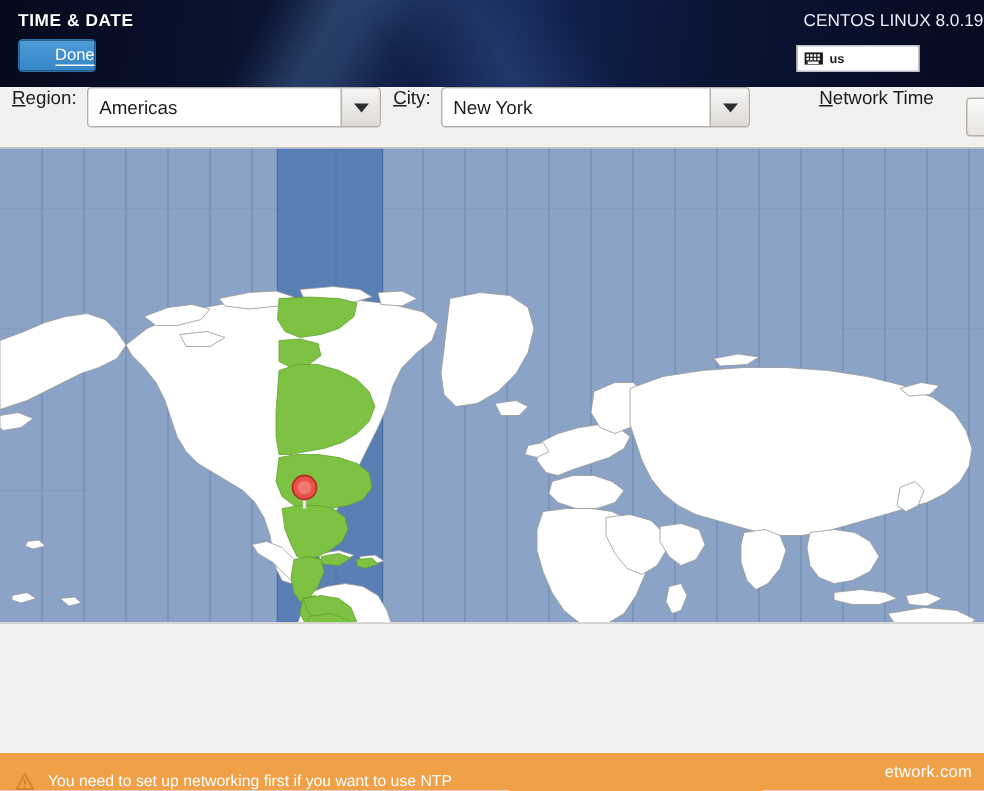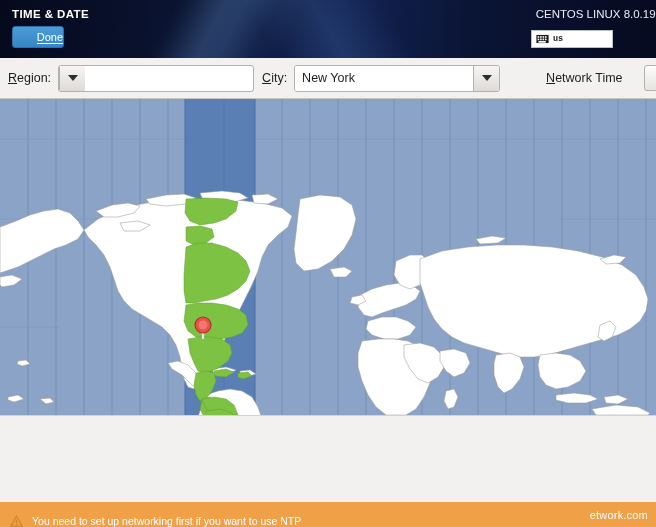--- a/index.html
+++ b/index.html
@@ -39,27 +39,27 @@
     position: absolute; right: -6px; top: 8px;
     color: #e8edf7; font-size: 11.5px; white-space: nowrap;
   }
   .kbd-box {
     position: absolute; left: 531px; top: 30px;
     width: 82px; height: 18px; background: #ffffff;
     border: 1px solid #b9c0cc;
     display: flex; align-items: center; gap: 4px; padding-left: 4px;
   }
   .kbd-icon { width: 13px; height: 10px; display: block; }
-  .kbd-label { font-size: 8.5px; font-weight: bold; color: #1a1a1a; font-family: Liberation Mono, monospace; }
+  .kbd-label { font-size: 8.5px; font-weight: bold; color: #1a1a1a; }
 
   
   .selbar {
     position: absolute; left: 0; top: 58px; width: 656px; height: 41px;
     background: #f2f1f0; border-bottom: 1px solid #c8c6c3;
-    display: flex; align-items: center;
+    display: flex; align-items: flex-start;
   }
   .sel-label { font-size: 12.5px; color: #1d1d1d; margin-left: 8px; white-space: nowrap; }
   .sel-label u { text-decoration: underline; }
   .combo {
     height: 27px; display: flex; align-items: stretch;
     border: 1px solid #b4b0ab; border-radius: 3px; overflow: hidden;
     background: #ffffff; margin-left: 7px; cursor: pointer;
   }
   .combo-text {
     flex: 1; display: flex; align-items: center; padding-left: 7px;
@@ -138,20 +138,21 @@
           <rect x="3" y="8" width="9" height="2"></rect>
         </g>
       </svg>
       <span class="kbd-label">us</span>
     </div>
   </div>
 
   <div class="selbar">
     <div class="sel-label"><u>R</u>egion:</div>
     <div class="combo" id="combo-region">
+      <div class="combo-text">Americas</div>
       <div class="combo-arrow">
         <i class="caret-dn"></i>
       </div>
     </div>
     <div class="sel-label"><u>C</u>ity:</div>
     <div class="combo" id="combo-city">
       <div class="combo-text">New York</div>
       <div class="combo-arrow">
         <i class="caret-dn"></i>
       </div>

